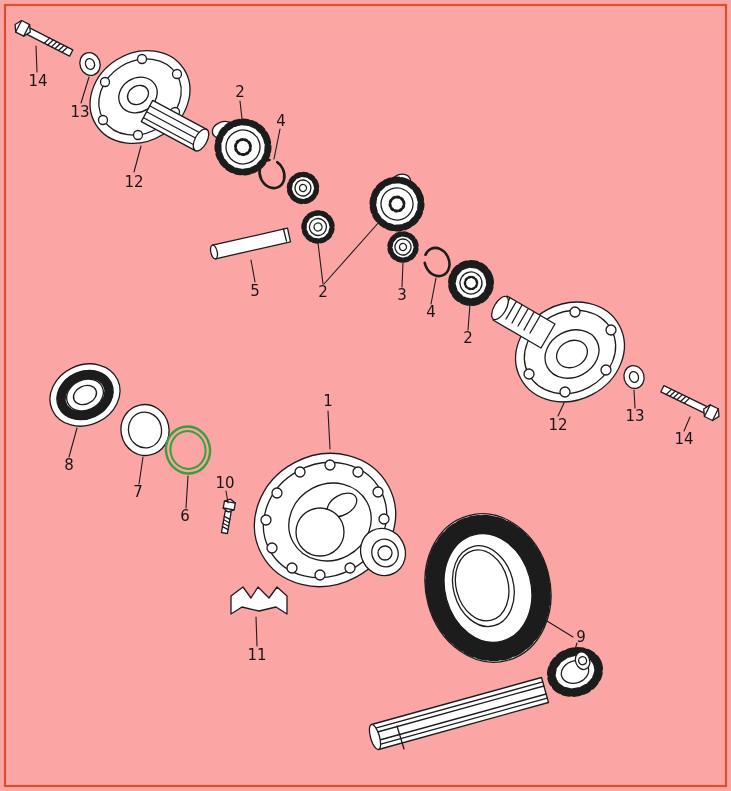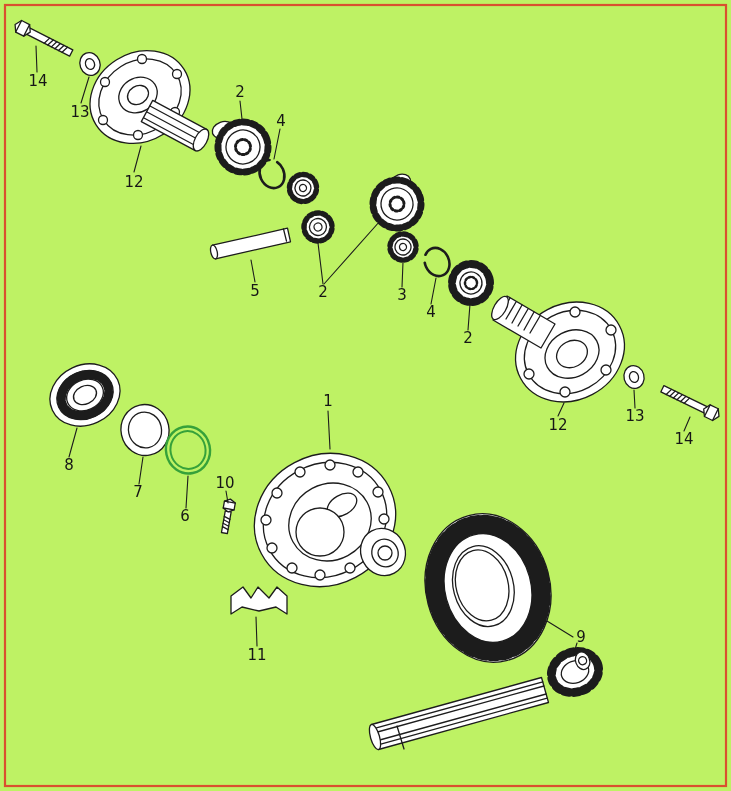--- a/index.html
+++ b/index.html
@@ -1,16 +1,16 @@
 <!DOCTYPE html>
 <html><head>
 <meta charset="utf-8">
 <style>
   html,body{margin:0;padding:0;background:#ffffff;}
-  .stage{position:relative;width:731px;height:791px;background:#bef264;overflow:hidden;
+  .stage{position:relative;width:731px;height:791px;background:#fca5a5;overflow:hidden;
          font-family:"DejaVu Sans",sans-serif;}
   svg{position:absolute;left:0;top:0;}
   .callout{font-family:"DejaVu Sans",sans-serif;font-size:15px;fill:#161616;}
 </style>
 </head>
 <body>
 
 <div class="stage">
 <svg width="731" height="791" viewBox="0 0 731 791">
 

